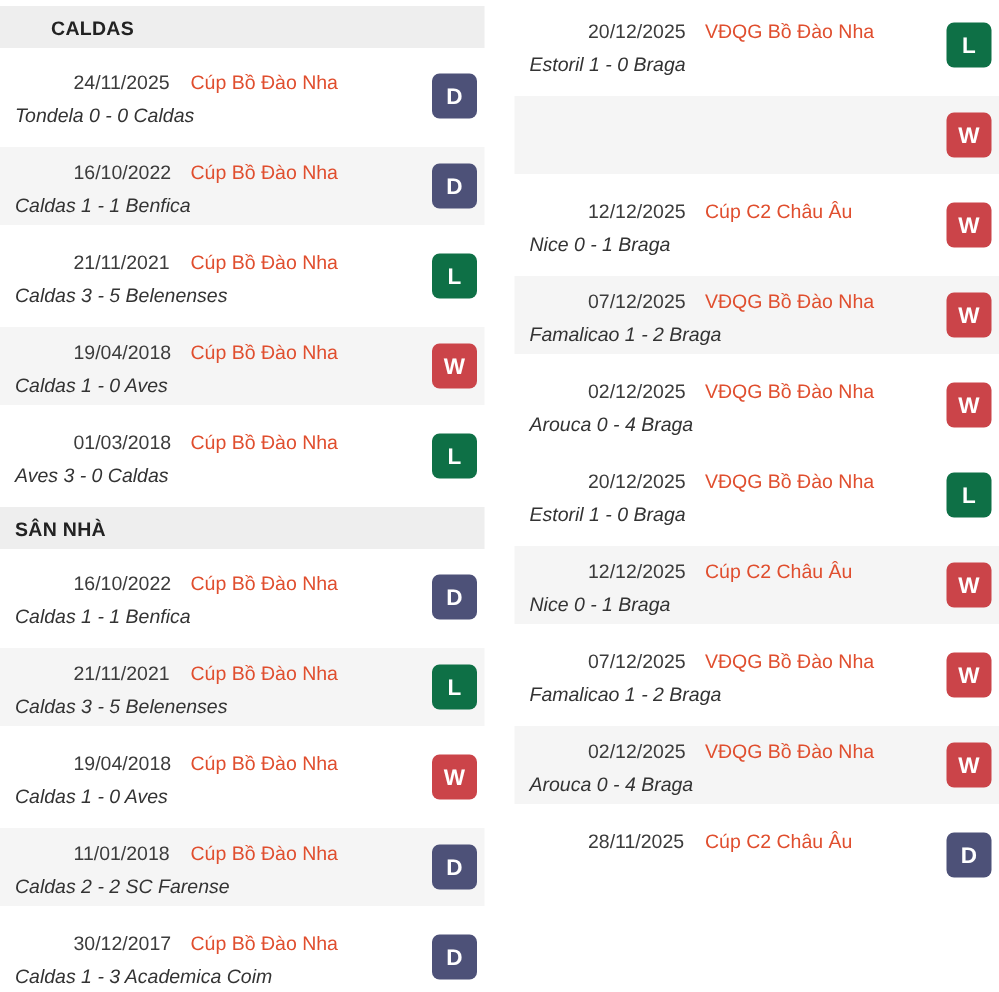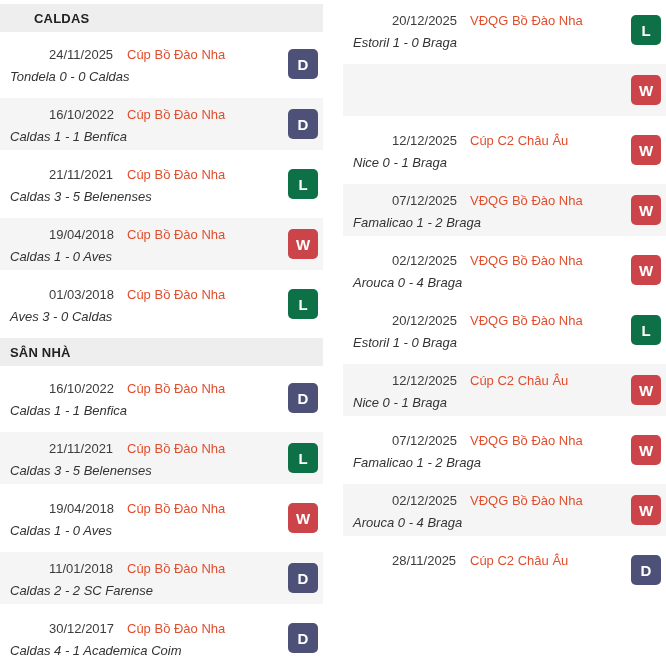--- a/index.html
+++ b/index.html
@@ -132,21 +132,21 @@
       <span class="date">11/01/2018</span><span class="comp">Cúp Bồ Đào Nha</span>
     </div>
     <div class="match">Caldas 2 - 2 SC Farense</div>
     <span class="badge" style="background: rgb(77, 81, 120);">D</span>
   </div>
 
   <div class="row">
     <div class="line1">
       <span class="date">30/12/2017</span><span class="comp">Cúp Bồ Đào Nha</span>
     </div>
-    <div class="match">Caldas 4 - 1 Academica Coim</div>
+    <div class="match">Caldas 1 - 3 Academica Coim</div>
     <span class="badge" style="background: rgb(77, 81, 120);">D</span>
   </div>
 </div>
   </div>
 </div>
   <div class="col">
   <div>
     <div class="rows">
   <div class="row">
     <div class="line1">

